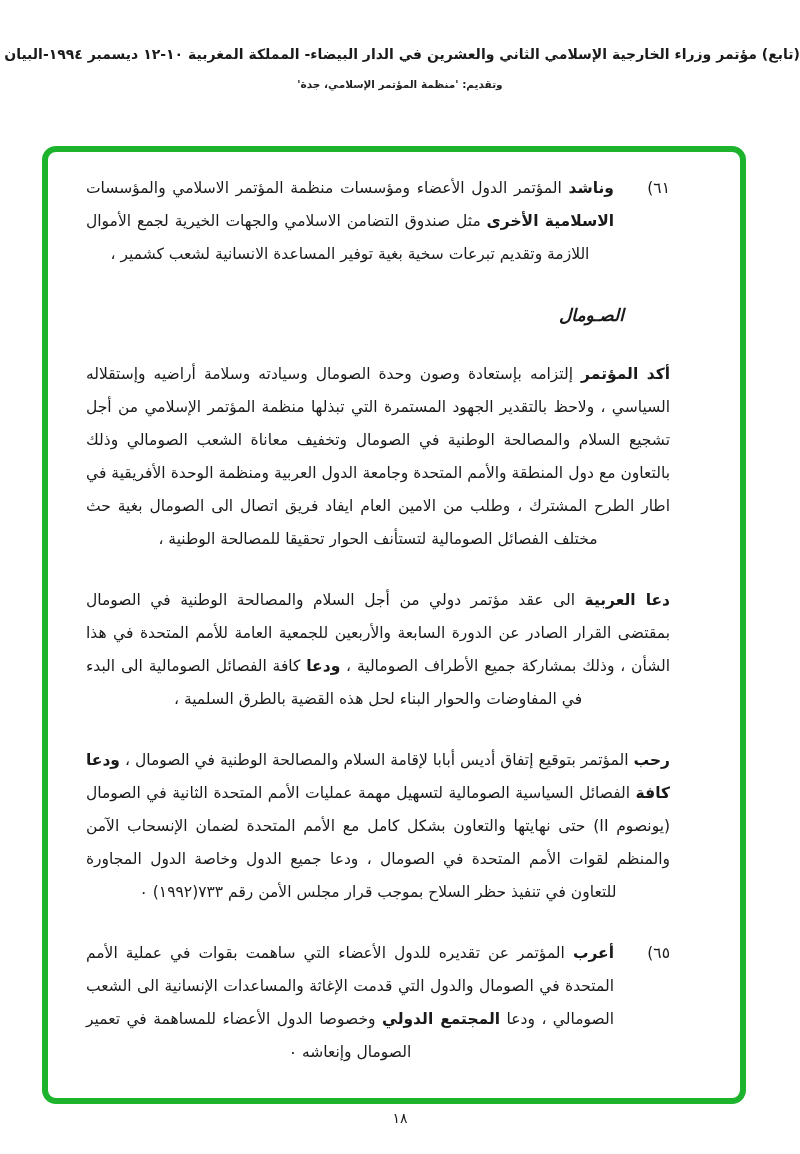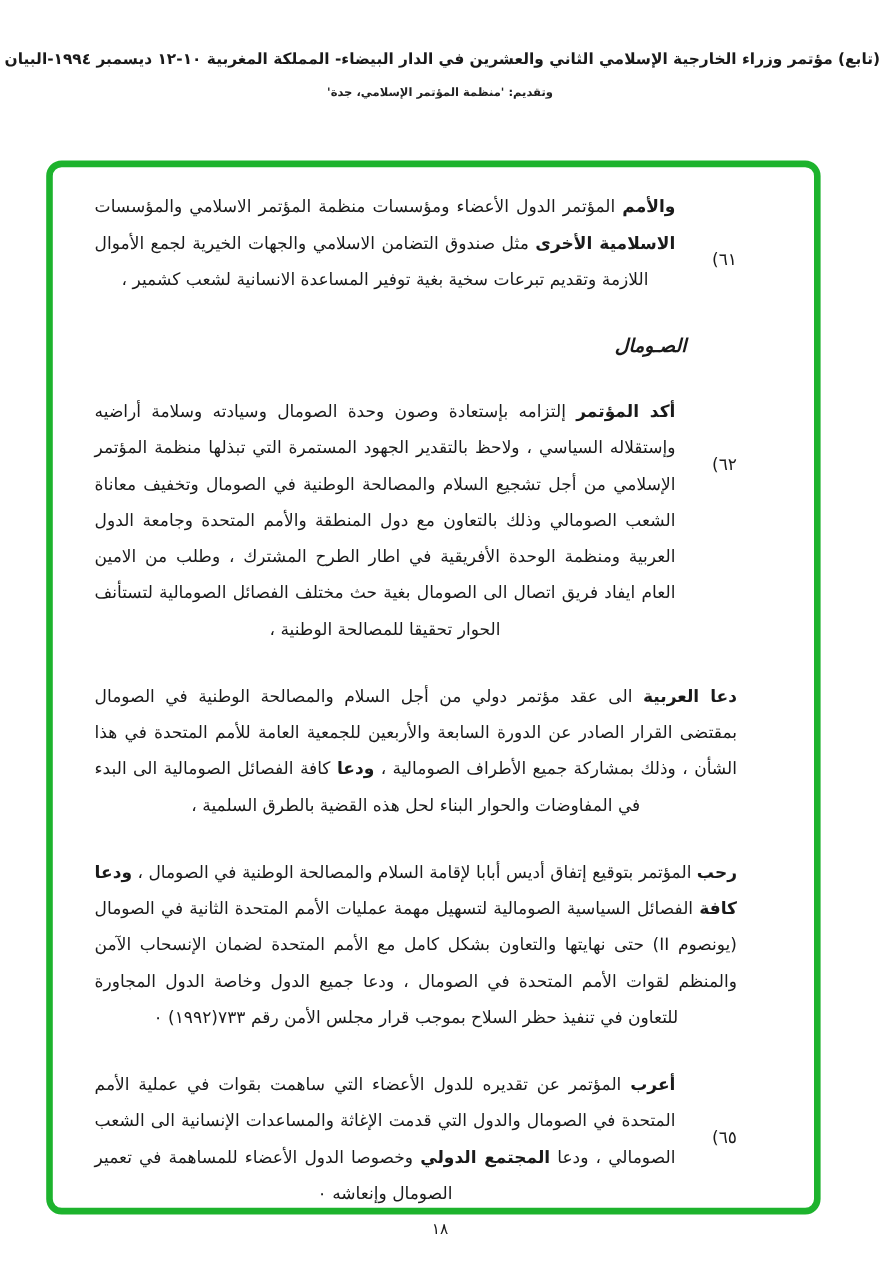--- a/index.html
+++ b/index.html
@@ -45,21 +45,20 @@
     direction: rtl;
     padding: 20px 70px 0 38px;
     font-size: 15.5px;
     line-height: 33px;
   }
   .para { display: flex; margin: 0 0 28px 0; }
   .para-num {
     flex: none;
     width: 56px;
     text-align: right;
-    margin-top: 48px;
   }
   .para-num .num {
     direction: ltr;
     unicode-bidi: isolate;
     display: inline-block;
   }
   .para-text {
     flex: 1;
     text-align: justify;
     text-align-last: center;
@@ -91,29 +90,26 @@
 
   <div class="header-source">وتقديم: 'منظمة المؤتمر الإسلامي، جدة'</div>
 
   <div class="content-box">
     <div class="content">
 
       <div class="para">
         <div class="para-num">
           <span class="num">(٦١</span>
         </div>
-        <div class="para-text"><b>والأمم</b><span> المؤتمر الدول الأعضاء ومؤسسات منظمة المؤتمر الاسلامي والمؤسسات </span><b>الاسلامية الأخرى</b><span> مثل صندوق التضامن الاسلامي والجهات الخيرية لجمع الأموال اللازمة وتقديم تبرعات سخية بغية توفير المساعدة الانسانية لشعب كشمير ،</span></div>
+        <div class="para-text"><b>وناشد</b><span> المؤتمر الدول الأعضاء ومؤسسات منظمة المؤتمر الاسلامي والمؤسسات </span><b>الاسلامية الأخرى</b><span> مثل صندوق التضامن الاسلامي والجهات الخيرية لجمع الأموال اللازمة وتقديم تبرعات سخية بغية توفير المساعدة الانسانية لشعب كشمير ،</span></div>
       </div>
 
       <div class="section-heading">الصـومال</div>
 
       <div class="para">
-        <div class="para-num">
-          <span class="num">(٦٢</span>
-        </div>
         <div class="para-text"><b>أكد المؤتمر</b><span> إلتزامه بإستعادة وصون وحدة الصومال وسيادته وسلامة أراضيه وإستقلاله السياسي ، ولاحظ بالتقدير الجهود المستمرة التي تبذلها منظمة المؤتمر الإسلامي من أجل تشجيع السلام والمصالحة الوطنية في الصومال وتخفيف معاناة الشعب الصومالي وذلك بالتعاون مع دول المنطقة والأمم المتحدة وجامعة الدول العربية ومنظمة الوحدة الأفريقية في اطار الطرح المشترك ، وطلب من الامين العام ايفاد فريق اتصال الى الصومال بغية حث مختلف الفصائل الصومالية لتستأنف الحوار تحقيقا للمصالحة الوطنية ،</span></div>
       </div>
 
       <div class="para">
         <div class="para-text"><b>دعا العربية</b><span> الى عقد مؤتمر دولي من أجل السلام والمصالحة الوطنية في الصومال بمقتضى القرار الصادر عن الدورة السابعة والأربعين للجمعية العامة للأمم المتحدة في هذا الشأن ، وذلك بمشاركة جميع الأطراف الصومالية ، </span><b>ودعا</b><span> كافة الفصائل الصومالية الى البدء في المفاوضات والحوار البناء لحل هذه القضية بالطرق السلمية ،</span></div>
       </div>
 
       <div class="para">
         <div class="para-text"><b>رحب</b><span> المؤتمر بتوقيع إتفاق أديس أبابا لإقامة السلام والمصالحة الوطنية في الصومال ، </span><b>ودعا كافة</b><span> الفصائل السياسية الصومالية لتسهيل مهمة عمليات الأمم المتحدة الثانية في الصومال (يونصوم II) حتى نهايتها والتعاون بشكل كامل مع الأمم المتحدة لضمان الإنسحاب الآمن والمنظم لقوات الأمم المتحدة في الصومال ، ودعا جميع الدول وخاصة الدول المجاورة للتعاون في تنفيذ حظر السلاح بموجب قرار مجلس الأمن رقم ٧٣٣(١٩٩٢) ٠</span></div>
       </div>

